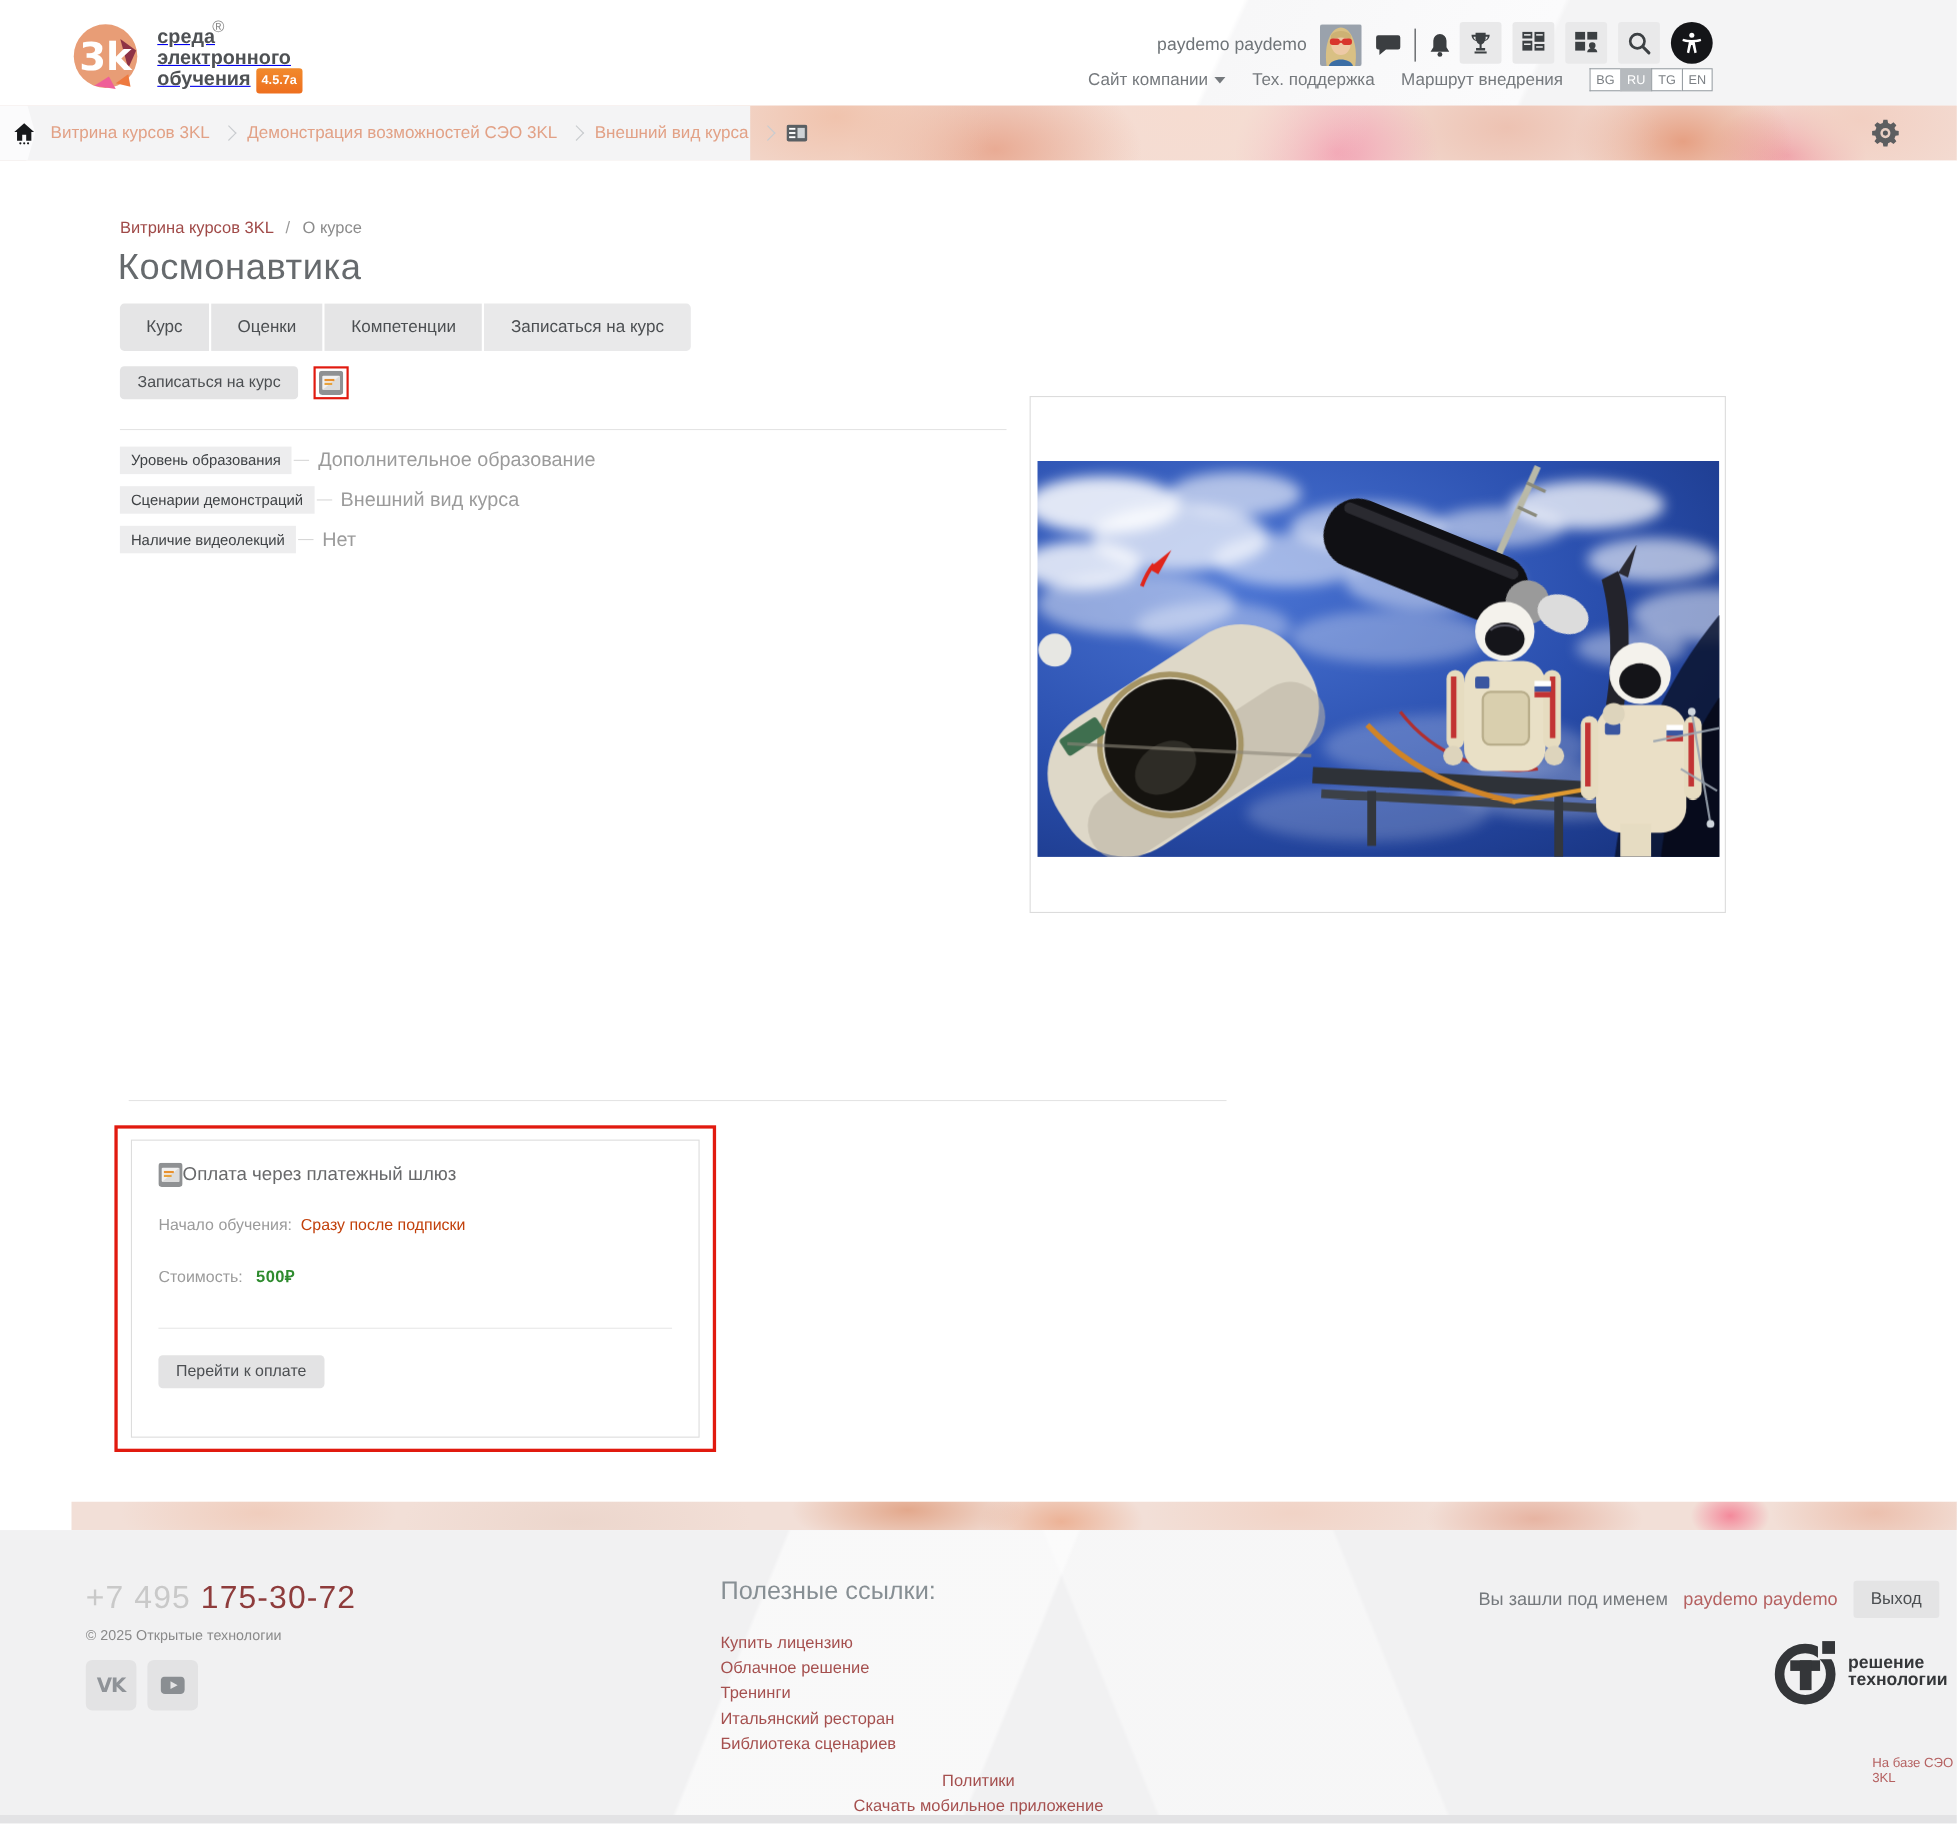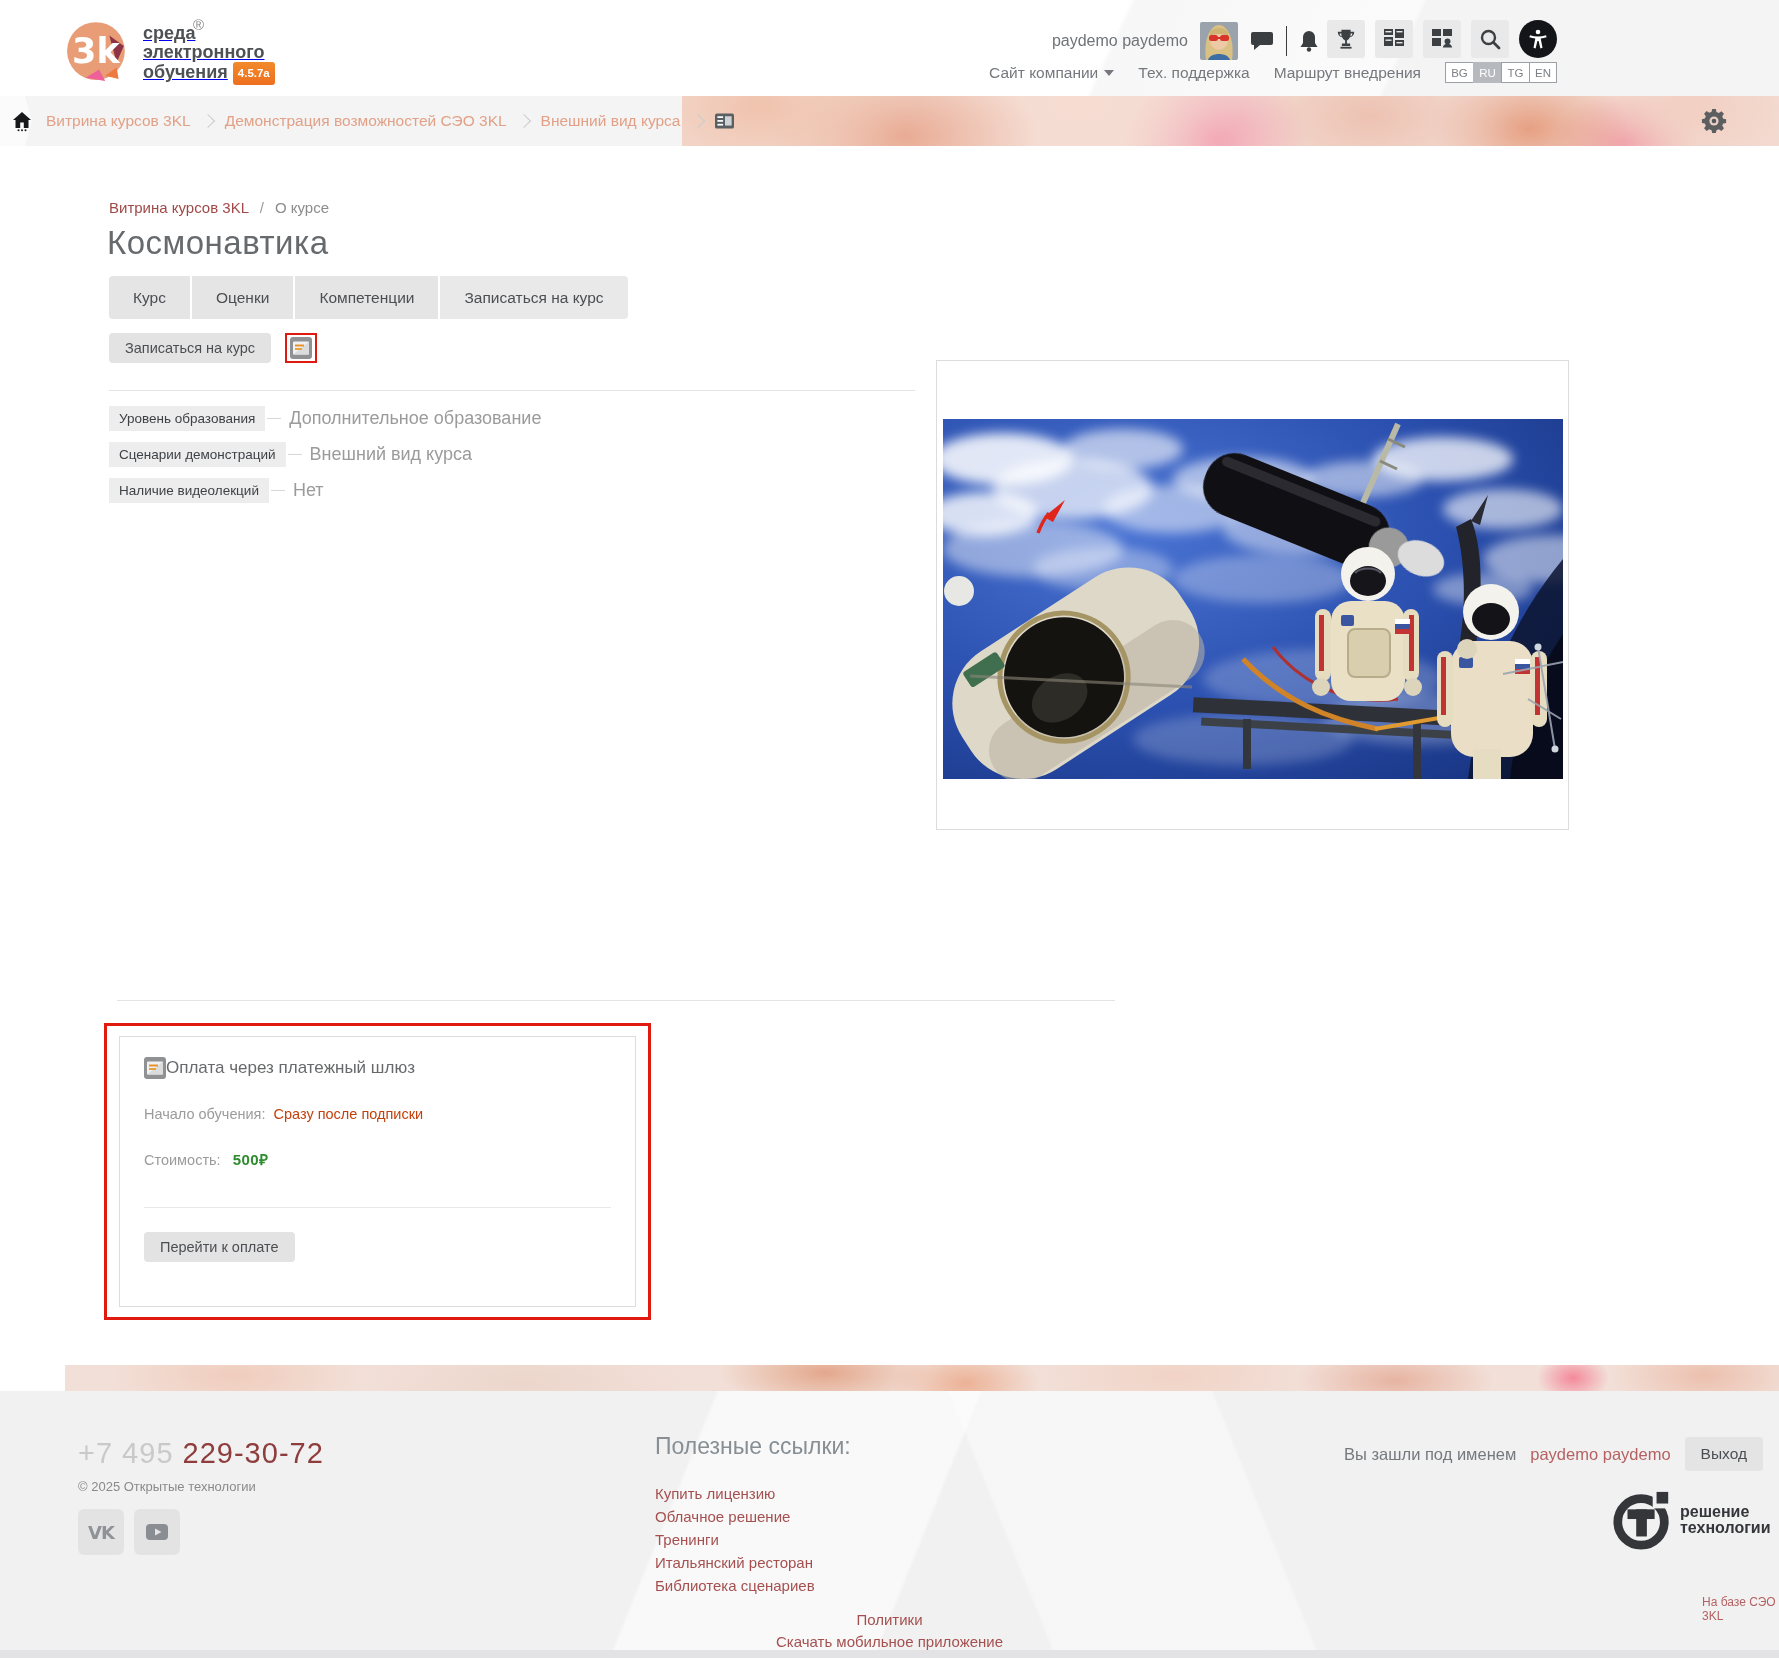--- a/index.html
+++ b/index.html
@@ -479,21 +479,21 @@
         </div>
       </div>
     </div>
   </div>
 
   <div class="band"></div>
 
   <div class="footer">
     <div class="phone">
       <span class="pref">+7 495</span>
-      <a href="#" class="num">229-30-72</a>
+      <a href="#" class="num">175-30-72</a>
     </div>
     <div class="copyright">© 2025  Открытые технологии</div>
     <div class="socials">
       <button class="soc-btn">
           <span class="vk-glyph">VK</span>
         </button>
       <button class="soc-btn">
         <svg width="22" height="16" viewBox="0 0 22 16">
             <rect width="22" height="16" rx="4" fill="#8a8e92"></rect>
             <polygon points="9,4.5 15.5,8 9,11.5" fill="#e5e5e6"></polygon>

